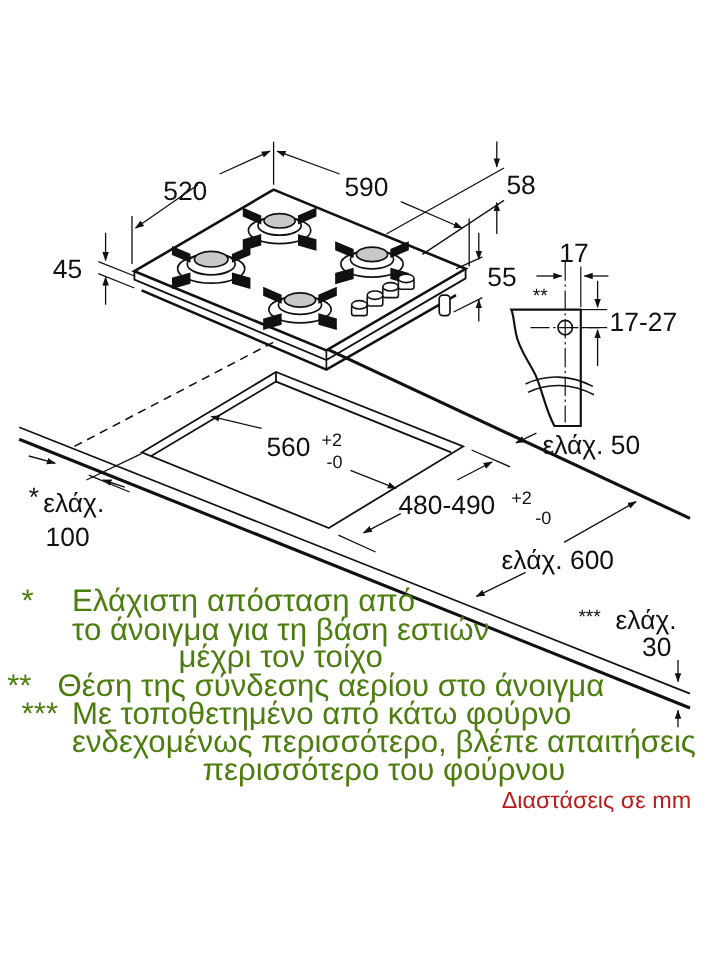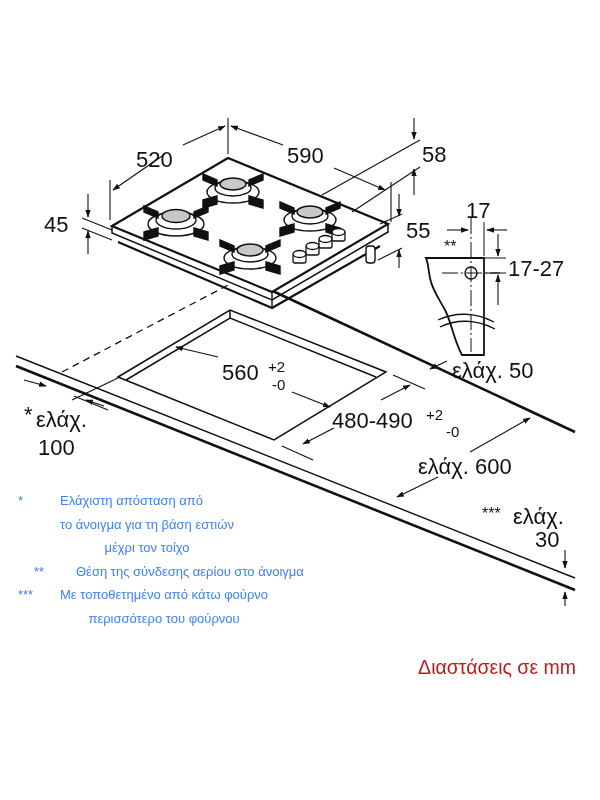--- a/index.html
+++ b/index.html
@@ -1,21 +1,21 @@
 <!DOCTYPE html>
 <html><head>
   <meta charset="utf-8">
   <style>
     html, body { margin: 0; padding: 0; background: #ffffff; }
     body { width: 600px; height: 800px; position: relative; overflow: hidden;
            font-family: "Liberation Sans", sans-serif; color: #111; }
     svg#diagram { position: absolute; left: 0; top: 0; }
     .dim { font-family: "Liberation Sans", sans-serif; font-size: 22px; fill: #111; }
     .sup { font-size: 15px; }
-    .note { position: absolute; font-size: 13px; line-height: 23.5px; color: #3b82f6; white-space: nowrap; }
+    .note { position: absolute; font-size: 26px; line-height: 23.5px; color: #4d7c0f; white-space: nowrap; }
     .note .mark { display: inline-block; width: 42px; }
     .note .indent { padding-left: 42px; text-align: center; }
     .units { position: absolute; right: 24px; top: 656px; font-size: 19.5px; color: #b91c1c; }
   </style>
 </head>
 <body>
 
 <svg id="diagram" width="600" height="800" viewBox="0 0 600 800" xmlns="http://www.w3.org/2000/svg">
   <defs>
     <marker id="arr" viewBox="0 0 10 10" refX="9" refY="5" markerWidth="7" markerHeight="7" orient="auto-start-reverse">
@@ -191,20 +191,21 @@
   <text class="dim" x="466" y="218">17</text>
   <text class="dim" x="508" y="276">17-27</text>
   <text class="dim" x="444" y="252" style="font-size:16px">**</text>
 </svg>
 
 <div class="note" style="left:18px; top:489px;">
   <div><span class="mark">*</span><span>Ελάχιστη απόσταση από</span></div>
   <div class="indent">το άνοιγμα για τη βάση εστιών</div>
   <div class="indent">μέχρι τον τοίχο</div>
 </div>
-<div class="note" style="left:34px; top:560px;">
+<div class="note" style="left:6px; top:560px;">
   <div><span class="mark">**</span><span>Θέση της σύνδεσης αερίου στο άνοιγμα</span></div>
 </div>
 <div class="note" style="left:18px; top:583px;">
   <div><span class="mark">***</span><span>Με τοποθετημένο από κάτω φούρνο</span></div>
+  <div class="indent">ενδεχομένως περισσότερο, βλέπε απαιτήσεις</div>
   <div class="indent">περισσότερο του φούρνου</div>
 </div>
 <div class="units">Διαστάσεις σε mm</div>
 
 </body></html>

